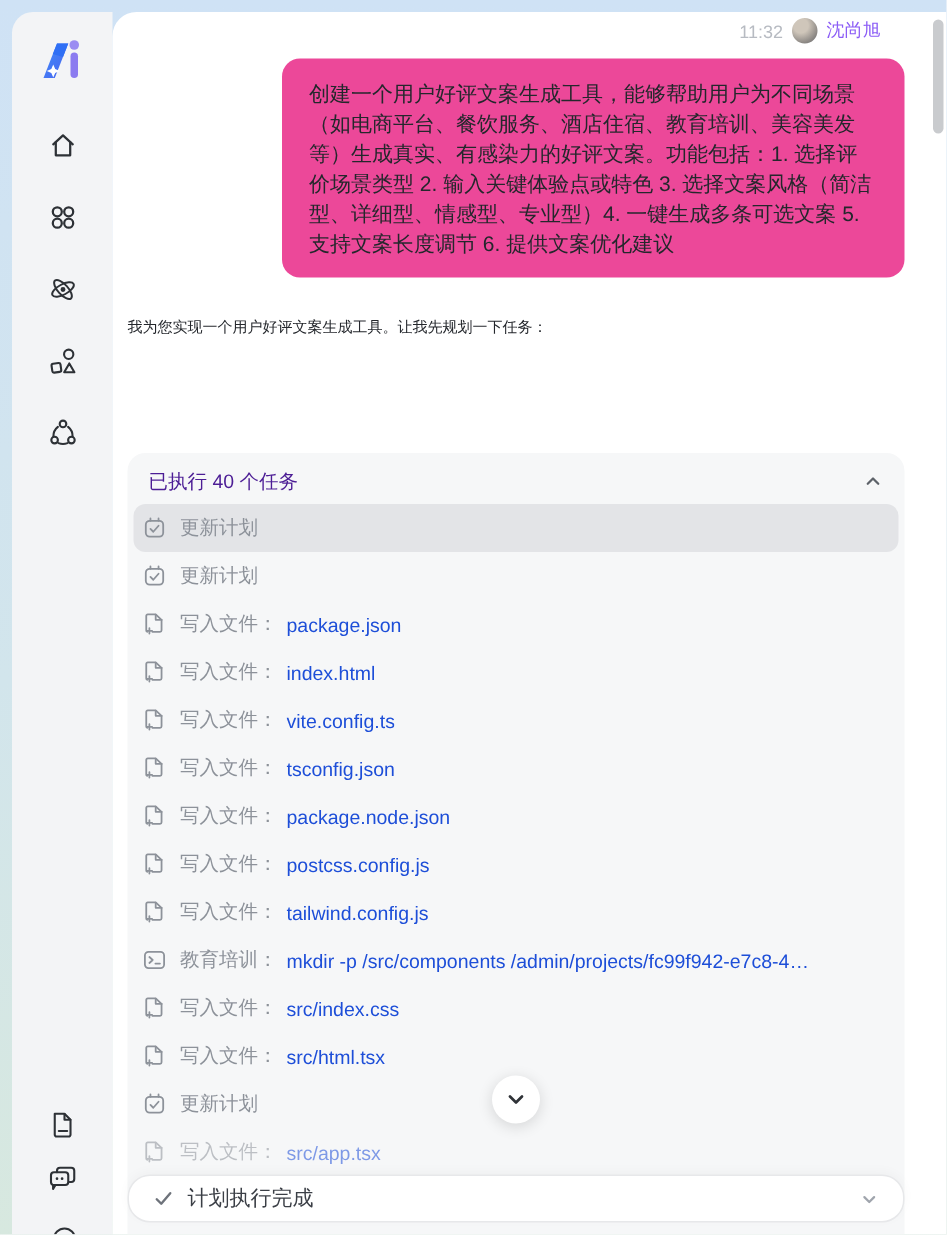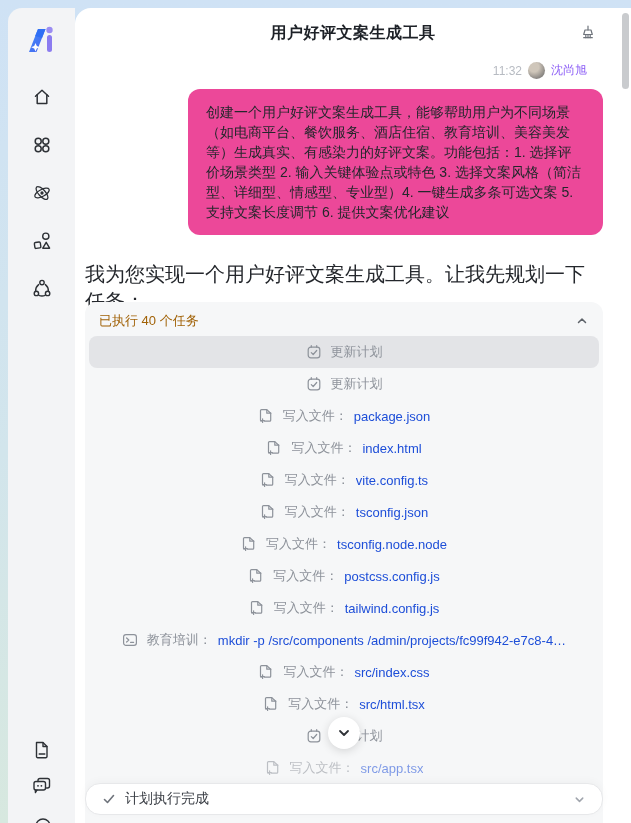--- a/index.html
+++ b/index.html
@@ -34,31 +34,31 @@
   .meta .time { font-size:12px; color:#b7bbc2; }
   .meta .avatar { width:17px; height:17px; border-radius:50%;
     background:radial-gradient(circle at 35% 30%,#cfc6ba 0 30%,#8e8a86 70%,#5f6269 100%); }
   .meta .uname { font-size:12px; color:#8b5cf6; }
   
   .bubble {
     margin:0 28px 0 113px; background:#ec4899; border-radius:12px;
     padding:13px 18px; font-size:14px; line-height:20px; color:#24272c;
     word-break:break-all;
   }
-  .assistant { margin:26px 28px 16px 10px; font-size:20px; color:#24272c;font-family:Liberation Serif, serif; }
+  .assistant { margin:26px 28px 16px 10px; font-size:10px; color:#24272c;font-family:Liberation Serif, serif; }
   
   .panel {
     position:absolute; left:10px; right:28px; top:294px; bottom:-12px;
     background:#f6f7f8; border-radius:12px; padding:4px; overflow:hidden;
   }
   .panel-header { height:30px; display:flex; align-items:center; justify-content:space-between;
-    padding:0 10px; font-size:13px; color:#a16207; cursor:pointer; }
+    padding:0 10px; font-size:13px; color:#4c1d95; cursor:pointer; }
   .panel-header svg { width:14px; height:14px; color:#5d6269; }
-  .row { height:32px; display:flex; align-items:center; padding:0 25px; border-radius:8px;
-    font-size:13px; cursor:pointer; white-space:nowrap; overflow:hidden;justify-content:center; }
+  .row { height:32px; display:flex; align-items:center; padding:0 6px; border-radius:8px;
+    font-size:13px; cursor:pointer; white-space:nowrap; overflow:hidden; }
   .row.hl { background:#e3e4e7; }
   .row.faded { opacity:.55; }
   .row .ticon { width:16px; height:16px; margin-right:9px; flex:none; color:#8d929a; }
   .row .ticon svg { width:16px; height:16px; display:block; }
   .row .label { color:#8d929a; flex:none; }
   .row .value { color:#1d4ed8; margin-left:6px; overflow:hidden; text-overflow:ellipsis; }
   
   .scroll-btn {
     position:absolute; left:253px; top:709px; width:32px; height:32px; border-radius:50%;
     background:#fff; box-shadow:0 2px 10px rgba(0,0,0,.14);
@@ -157,31 +157,20 @@
     <span class="nav-icon half-circle">
       <svg viewBox="0 0 22 12" style="stroke-width:1.4">
           <circle cx="11" cy="10" r="7"></circle>
         </svg>
     </span>
   </div>
 </div>
 
 <div class="card">
 
-  <div class="card-header">
-    <span class="card-title">用户好评文案生成工具</span>
-    <span class="clear-btn">
-      <svg viewBox="0 0 18 18" style="stroke-width:1.2">
-        <path d="M9 2 v4"></path>
-        <path d="M6 6 h6 l1.3 4.5 h-8.6 z"></path>
-        <path d="M6.8 10.5 v3.2 M9 10.5 v3.2 M11.2 10.5 v3.2"></path>
-        <path d="M4.7 13.7 h8.6"></path>
-      </svg>
-    </span>
-  </div>
 
   <div class="meta">
     <span class="time">11:32</span>
     <span class="avatar"></span>
     <span class="uname">沈尚旭</span>
   </div>
 
   <div class="bubble">创建一个用户好评文案生成工具，能够帮助用户为不同场景（如电商平台、餐饮服务、酒店住宿、教育培训、美容美发等）生成真实、有感染力的好评文案。功能包括：1. 选择评价场景类型 2. 输入关键体验点或特色 3. 选择文案风格（简洁型、详细型、情感型、专业型）4. 一键生成多条可选文案 5. 支持文案长度调节 6. 提供文案优化建议</div>
 
   <div class="assistant">我为您实现一个用户好评文案生成工具。让我先规划一下任务：</div>
@@ -266,21 +255,21 @@
 
     <div class="row">
       <span class="ticon">
           <svg viewBox="0 0 16 16" style="stroke-width:1.2">
             <path d="M3.2 13.2 a1 1 0 0 1 -0.7 -1 V2.6 a1 1 0 0 1 1 -1 h5.3 l3.9 3.6 v7 a1 1 0 0 1 -1 1 H6.6"></path>
             <path d="M8.8 1.8 v3.4 h4"></path>
             <path d="M4.6 10.8 v3.6 M2.8 12.6 h3.6"></path>
           </svg>
         </span>
       <span class="label">写入文件：</span>
-      <span class="value">tsconfig.node.node</span>
+      <span class="value">package.node.json</span>
     </div>
 
     <div class="row">
       <span class="ticon">
           <svg viewBox="0 0 16 16" style="stroke-width:1.2">
             <path d="M3.2 13.2 a1 1 0 0 1 -0.7 -1 V2.6 a1 1 0 0 1 1 -1 h5.3 l3.9 3.6 v7 a1 1 0 0 1 -1 1 H6.6"></path>
             <path d="M8.8 1.8 v3.4 h4"></path>
             <path d="M4.6 10.8 v3.6 M2.8 12.6 h3.6"></path>
           </svg>
         </span>

